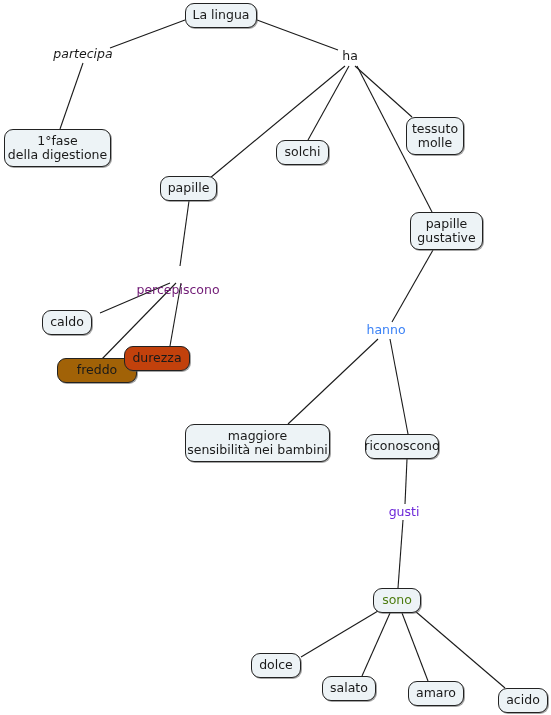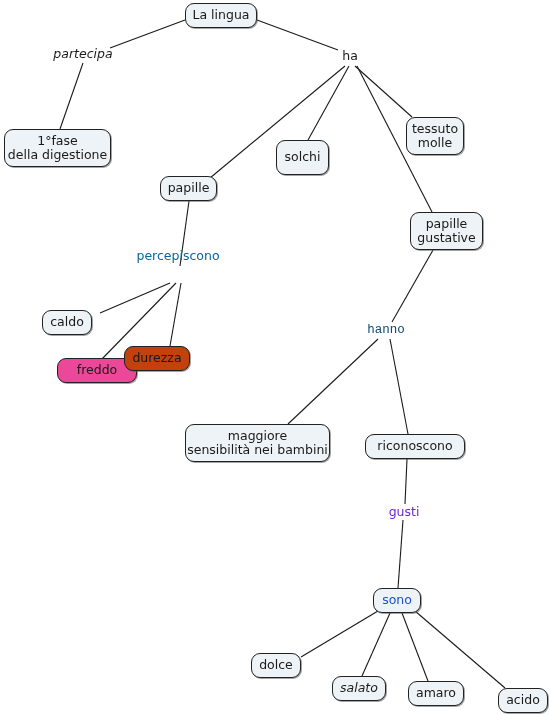--- a/index.html
+++ b/index.html
@@ -89,64 +89,64 @@
       <div class="node" style="left: 185px; top: 3px; width: 72px; height: 25px; background: rgb(237, 243, 246); border-color: rgb(34, 34, 34); color: rgb(26, 26, 26);">
         <span class="line">La lingua</span>
       </div>
       <div class="node" style="left: 4px; top: 129px; width: 107px; height: 38px; background: rgb(237, 243, 246); border-color: rgb(34, 34, 34); color: rgb(26, 26, 26);">
         <span class="line">1°fase</span>
         <span class="line">della digestione</span>
       </div>
       <div class="node" style="left: 160px; top: 176px; width: 57px; height: 25px; background: rgb(237, 243, 246); border-color: rgb(34, 34, 34); color: rgb(26, 26, 26);">
         <span class="line">papille</span>
       </div>
-      <div class="node" style="left: 276px; top: 140px; width: 53px; height: 35px; background: rgb(237, 243, 246); border-color: rgb(34, 34, 34); color: rgb(26, 26, 26);">
+      <div class="node" style="left: 276px; top: 140px; width: 53px; height: 25px; background: rgb(237, 243, 246); border-color: rgb(34, 34, 34); color: rgb(26, 26, 26);">
         <span class="line">solchi</span>
       </div>
       <div class="node" style="left: 406px; top: 117px; width: 58px; height: 38px; background: rgb(237, 243, 246); border-color: rgb(34, 34, 34); color: rgb(26, 26, 26);">
         <span class="line">tessuto</span>
         <span class="line">molle</span>
       </div>
       <div class="node" style="left: 410px; top: 212px; width: 73px; height: 38px; background: rgb(237, 243, 246); border-color: rgb(34, 34, 34); color: rgb(26, 26, 26);">
         <span class="line">papille</span>
         <span class="line">gustative</span>
       </div>
       <div class="node" style="left: 42px; top: 310px; width: 50px; height: 25px; background: rgb(237, 243, 246); border-color: rgb(34, 34, 34); color: rgb(26, 26, 26);">
         <span class="line">caldo</span>
       </div>
-      <div class="node" style="left: 57px; top: 358px; width: 80px; height: 25px; background: #ec4899; border-color: rgb(34, 34, 34); color: rgb(26, 26, 26);">
+      <div class="node" style="left: 57px; top: 358px; width: 80px; height: 25px; background: #a16207; border-color: rgb(34, 34, 34); color: rgb(26, 26, 26);">
         <span class="line">freddo</span>
       </div>
       <div class="node" style="left: 124px; top: 346px; width: 66px; height: 25px; background: #c2410c; border-color: rgb(34, 34, 34); color: rgb(26, 26, 26);">
         <span class="line">durezza</span>
       </div>
       <div class="node" style="left: 185px; top: 424px; width: 145px; height: 38px; background: rgb(237, 243, 246); border-color: rgb(34, 34, 34); color: rgb(26, 26, 26);">
         <span class="line">maggiore</span>
         <span class="line">sensibilità nei bambini</span>
       </div>
-      <div class="node" style="left: 365px; top: 434px; width: 100px; height: 25px; background: rgb(237, 243, 246); border-color: rgb(34, 34, 34); color: rgb(26, 26, 26);">
+      <div class="node" style="left: 365px; top: 434px; width: 74px; height: 25px; background: rgb(237, 243, 246); border-color: rgb(34, 34, 34); color: rgb(26, 26, 26);">
         <span class="line">riconoscono</span>
       </div>
-      <div class="node" style="left: 373px; top: 588px; width: 48px; height: 25px; background: rgb(237, 243, 246); border-color: rgb(34, 34, 34); color: #1d4ed8;">
+      <div class="node" style="left: 373px; top: 588px; width: 48px; height: 25px; background: rgb(237, 243, 246); border-color: rgb(34, 34, 34); color: #4d7c0f;">
         <span class="line">sono</span>
       </div>
       <div class="node" style="left: 251px; top: 653px; width: 50px; height: 25px; background: rgb(237, 243, 246); border-color: rgb(34, 34, 34); color: rgb(26, 26, 26);">
         <span class="line">dolce</span>
       </div>
-      <div class="node" style="left: 332px; top: 676px; width: 54px; height: 25px; background: rgb(237, 243, 246); border-color: rgb(34, 34, 34); color: rgb(26, 26, 26); font-style: italic;">
+      <div class="node" style="left: 322px; top: 676px; width: 54px; height: 25px; background: rgb(237, 243, 246); border-color: rgb(34, 34, 34); color: rgb(26, 26, 26);">
         <span class="line">salato</span>
       </div>
       <div class="node" style="left: 408px; top: 681px; width: 56px; height: 25px; background: rgb(237, 243, 246); border-color: rgb(34, 34, 34); color: rgb(26, 26, 26); text-align: center;">
         <span class="line">amaro</span>
       </div>
       <div class="node" style="left: 498px; top: 688px; width: 50px; height: 25px; background: rgb(237, 243, 246); border-color: rgb(34, 34, 34); color: rgb(26, 26, 26);">
         <span class="line">acido</span>
       </div>
     </div>
   <div id="label-layer">
       <div class="link-label" style="left: 83px; top: 54px; color: rgb(26, 26, 26); font-style: italic;">partecipa</div>
       <div class="link-label" style="left: 350px; top: 56px; color: rgb(26, 26, 26);">ha</div>
-      <div class="link-label" style="left: 178px; top: 256px; color: #0369a1;">percepiscono</div>
-      <div class="link-label" style="left: 386px; top: 330px; color: #0c4a6e; font-family: Liberation Mono, monospace;">hanno</div>
+      <div class="link-label" style="left: 178px; top: 290px; color: #701a75;">percepiscono</div>
+      <div class="link-label" style="left: 386px; top: 330px; color: #3b82f6;">hanno</div>
       <div class="link-label" style="left: 404px; top: 512px; color: #6d28d9;">gusti</div>
     </div>
 
 </div>
 
 </body></html>

